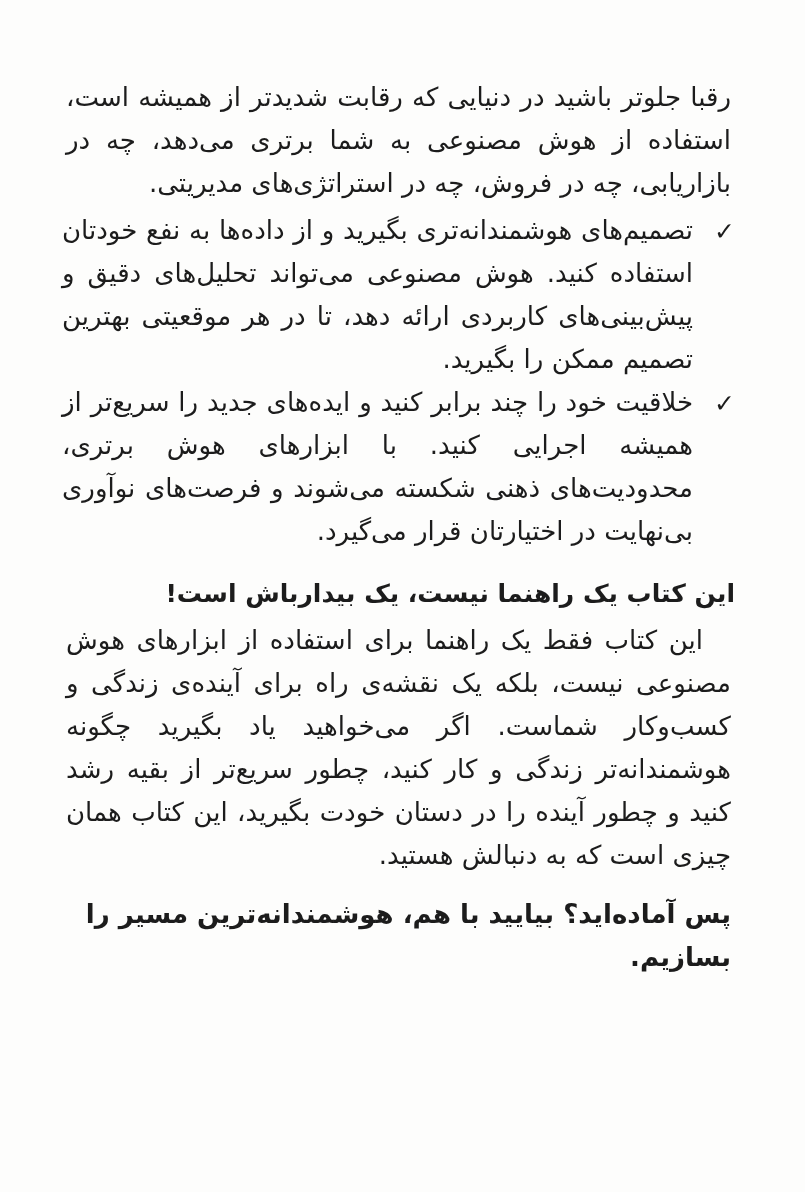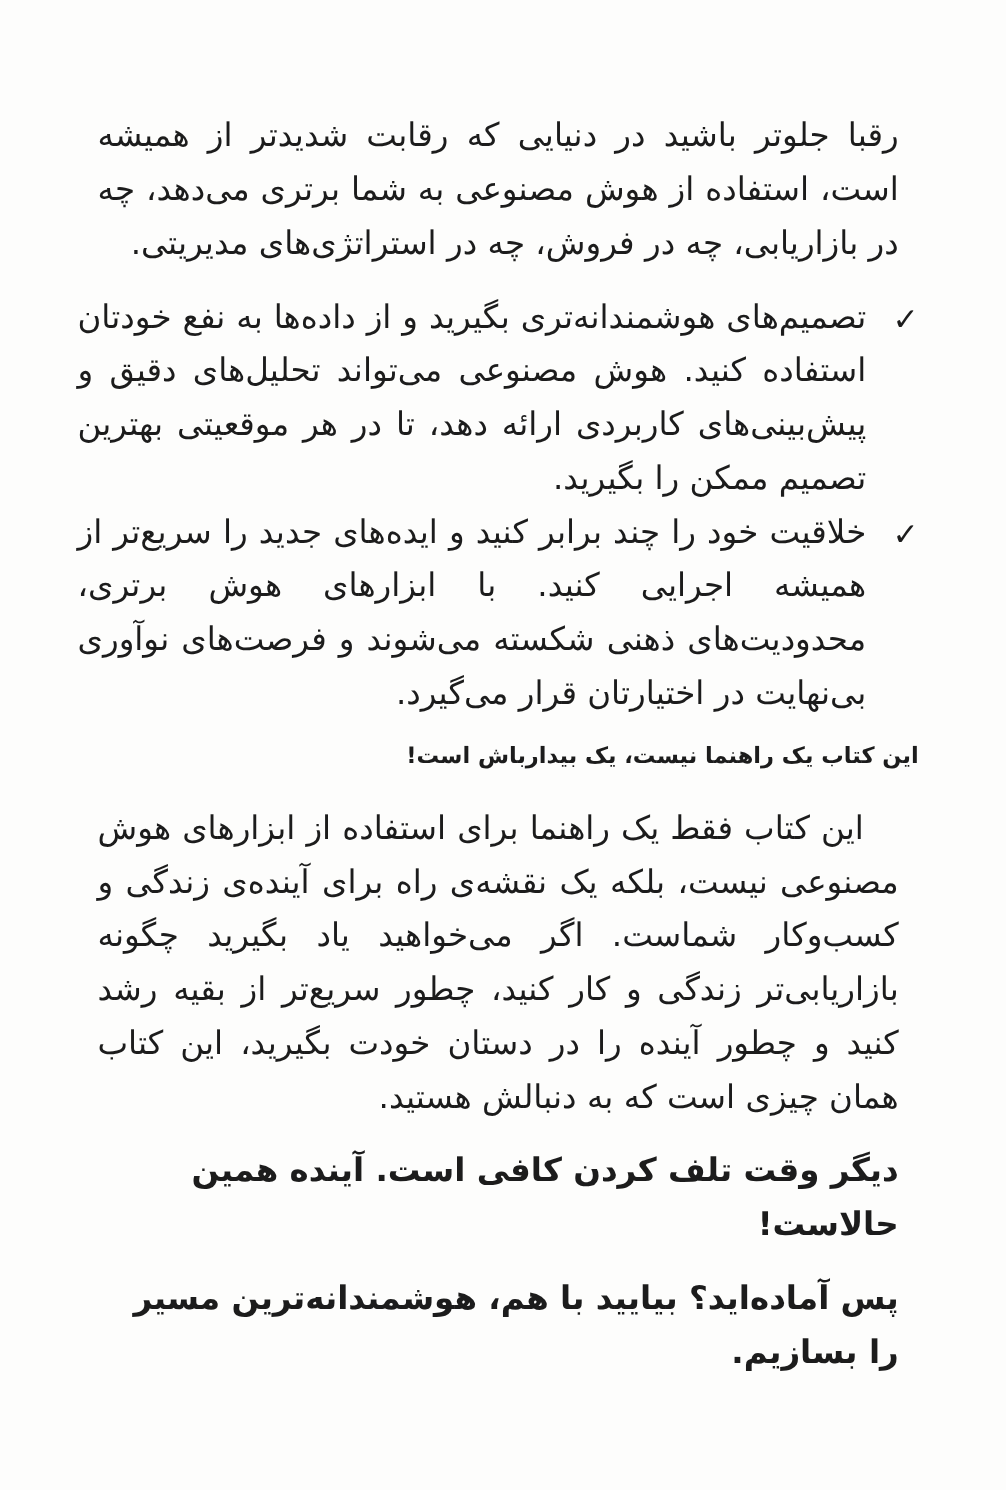--- a/index.html
+++ b/index.html
@@ -22,44 +22,44 @@
     overflow: hidden;
   }
   .content {
     direction: rtl;
     padding: 72px 70px 0 62px;
     font-size: 26px;
     line-height: 43px;
     text-align: justify;
     text-justify: inter-word;
   }
-  .content p { margin: 16px; }
+  .content p { margin: 4px; }
 
   .checklist {
     list-style: none;
     margin: 0;
     padding: 0;
   }
   .check-item {
     position: relative;
     padding-right: 42px;
     text-align: justify;
   }
   .check-item .checkmark {
     position: absolute;
     right: 0;
     top: 1px;
     font-size: 25px;
     line-height: 43px;
   }
 
   .section-heading {
-    font-size: 18px;
+    font-size: 25px;
     font-weight: bold;
-    margin: 6px 0 0 0;
+    margin: 19px 0 0 0;
     line-height: 43px;
     text-align: right;
   }
 
   .indent-first { text-indent: 28px; }
 
   .bold-line {
     font-weight: bold;
     margin-top: 16px !important;
     text-align: right;
@@ -80,20 +80,19 @@
       </li>
       <li class="check-item">
         <span class="checkmark">✓</span>
         <span>خلاقیت خود را چند برابر کنید و ایده‌های جدید را سریع‌تر از همیشه اجرایی کنید. با ابزارهای هوش برتری، محدودیت‌های ذهنی شکسته می‌شوند و فرصت‌های نوآوری بی‌نهایت در اختیارتان قرار می‌گیرد.</span>
       </li>
     </ul>
 
     <h2 class="section-heading">این کتاب یک راهنما نیست، یک بیدارباش است!</h2>
 
 
-    <p class="indent-first">این کتاب فقط یک راهنما برای استفاده از ابزارهای هوش مصنوعی نیست، بلکه یک نقشه‌ی راه برای آینده‌ی زندگی و کسب‌وکار شماست. اگر می‌خواهید یاد بگیرید چگونه بازاریابی‌تر زندگی و کار کنید، چطور سریع‌تر از بقیه رشد کنید و چطور آینده را در دستان خودت بگیرید، این کتاب همان چیزی است که به دنبالش هستید.</p>
+    <p class="indent-first">این کتاب فقط یک راهنما برای استفاده از ابزارهای هوش مصنوعی نیست، بلکه یک نقشه‌ی راه برای آینده‌ی زندگی و کسب‌وکار شماست. اگر می‌خواهید یاد بگیرید چگونه هوشمندانه‌تر زندگی و کار کنید، چطور سریع‌تر از بقیه رشد کنید و چطور آینده را در دستان خودت بگیرید، این کتاب همان چیزی است که به دنبالش هستید.</p>
 
-    <p class="bold-line">دیگر وقت تلف کردن کافی است. آینده همین حالاست!</p>
 
     <p class="bold-line">پس آماده‌اید؟ بیایید با هم، هوشمندانه‌ترین مسیر را بسازیم.</p>
 
   </div>
 </div>
 
 </body></html>

